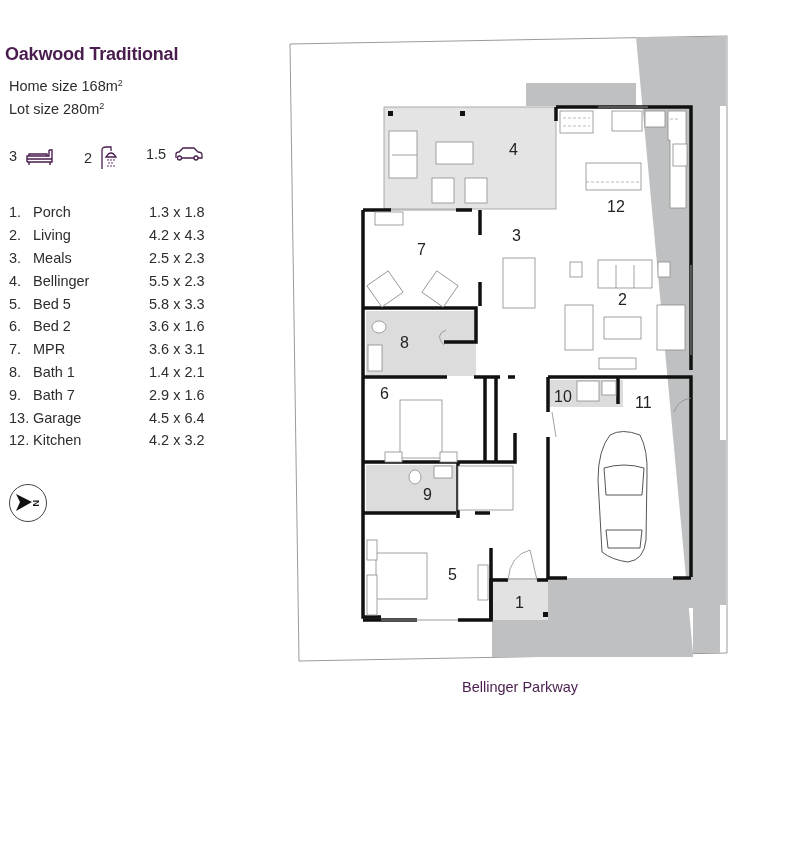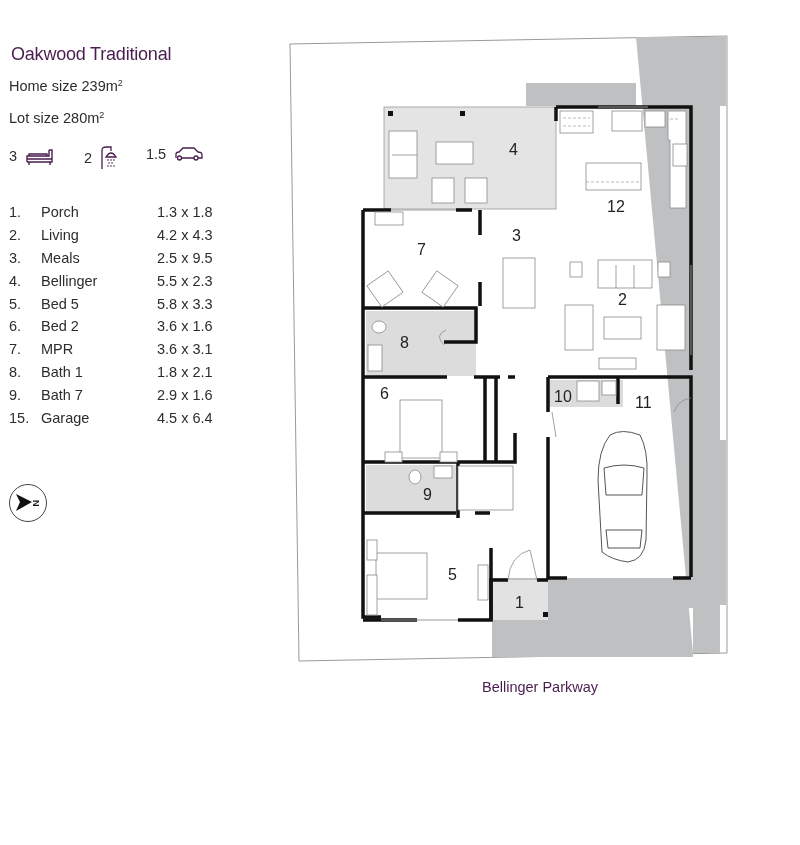--- a/index.html
+++ b/index.html
@@ -1,36 +1,36 @@
 <!DOCTYPE html>
 <html><head>
 <meta charset="utf-8">
 <style>
   html, body { margin: 0; padding: 0; background: #ffffff; }
   body { width: 800px; height: 845px; position: relative; overflow: hidden; font-family: "Liberation Sans", "DejaVu Sans", sans-serif; color: #2a2a2a; }
-  .title { position: absolute; left: 11px; top: 44px; font-size: 18px; font-weight: normal; color: #4a1d4f; letter-spacing: -0.2px; }
+  .title { position: absolute; left: 5px; top: 44px; font-size: 18px; font-weight: bold; color: #4a1d4f; letter-spacing: -0.2px; }
   .spec { position: absolute; left: 9px; font-size: 14.5px; color: #2d2d2d; }
   .spec sup { font-size: 9px; vertical-align: 5px; }
   .feat { position: absolute; top: 146px; display: flex; align-items: center; font-size: 14.5px; color: #2d2d2d; }
   .feat svg { margin-left: 8px; }
   .rooms { position: absolute; left: 9px; top: 201px; font-size: 14.5px; color: #2d2d2d; }
   .room-row { display: flex; height: 22.8px; align-items: center; }
   .room-num { width: 24px; }
-  .room-name { width: 116px; margin-left: 8px; }
+  .room-name { width: 116px; }
   .compass { position: absolute; left: 9px; top: 484px; width: 38px; height: 38px; border: 1px solid #444; border-radius: 50%; box-sizing: border-box; }
   .plan { position: absolute; left: 0; top: 0; }
-  .street { position: absolute; left: 462px; top: 679px; font-size: 14.5px; color: #4a1d4f; margin-left: 20px; }
+  .street { position: absolute; left: 462px; top: 679px; font-size: 14.5px; color: #4a1d4f; }
   .num { font-family: "Liberation Sans", sans-serif; font-size: 16px; fill: #222; }
 </style>
 </head>
 <body>
 
 <div class="title">Oakwood Traditional</div>
-<div class="spec" style="top:78px"><span>Home size 239m</span><sup>2</sup></div>
-<div class="spec" style="top:110px"><span>Lot size 280m</span><sup>2</sup></div>
+<div class="spec" style="top:78px"><span>Home size 168m</span><sup>2</sup></div>
+<div class="spec" style="top:101px"><span>Lot size 280m</span><sup>2</sup></div>
 
 <div class="feat" style="left:9px">
   <span>3</span>
   <svg width="28" height="20" viewBox="0 0 28 20">
       <path d="M2 16 V10 H24 V4 M24 4 H27 V16 H2 M2 13 H27 M4 16 V19 M25 16 V19 M4 10 V8 H22 V10" fill="none" stroke="#4a1d4f" stroke-width="1.4"></path>
     </svg>
 </div>
 <div class="feat" style="left:84px">
   <span>2</span>
   <svg width="20" height="24" viewBox="0 0 20 24">
@@ -63,21 +63,21 @@
       <span>1.3 x 1.8</span>
     </div>
   <div class="room-row">
       <span class="room-num">2.</span>
       <span class="room-name">Living</span>
       <span>4.2 x 4.3</span>
     </div>
   <div class="room-row">
       <span class="room-num">3.</span>
       <span class="room-name">Meals</span>
-      <span>2.5 x 9.5</span>
+      <span>2.5 x 2.3</span>
     </div>
   <div class="room-row">
       <span class="room-num">4.</span>
       <span class="room-name">Bellinger</span>
       <span>5.5 x 2.3</span>
     </div>
   <div class="room-row">
       <span class="room-num">5.</span>
       <span class="room-name">Bed 5</span>
       <span>5.8 x 3.3</span>
@@ -88,31 +88,36 @@
       <span>3.6 x 1.6</span>
     </div>
   <div class="room-row">
       <span class="room-num">7.</span>
       <span class="room-name">MPR</span>
       <span>3.6 x 3.1</span>
     </div>
   <div class="room-row">
       <span class="room-num">8.</span>
       <span class="room-name">Bath 1</span>
-      <span>1.8 x 2.1</span>
+      <span>1.4 x 2.1</span>
     </div>
   <div class="room-row">
       <span class="room-num">9.</span>
       <span class="room-name">Bath 7</span>
       <span>2.9 x 1.6</span>
     </div>
   <div class="room-row">
-      <span class="room-num">15.</span>
+      <span class="room-num">13.</span>
       <span class="room-name">Garage</span>
       <span>4.5 x 6.4</span>
+    </div>
+  <div class="room-row">
+      <span class="room-num">12.</span>
+      <span class="room-name">Kitchen</span>
+      <span>4.2 x 3.2</span>
     </div>
 </div>
 
 <div class="compass">
   <svg width="36" height="36" viewBox="0 0 36 36">
       <path d="M6 9 L22 17 L6 26 L10 17 Z" fill="#111"></path>
       <text x="24" y="22" font-size="9" font-weight="bold" fill="#111" font-family="Liberation Sans, sans-serif" transform="rotate(90 27 18)">N</text>
     </svg>
 </div>
 

